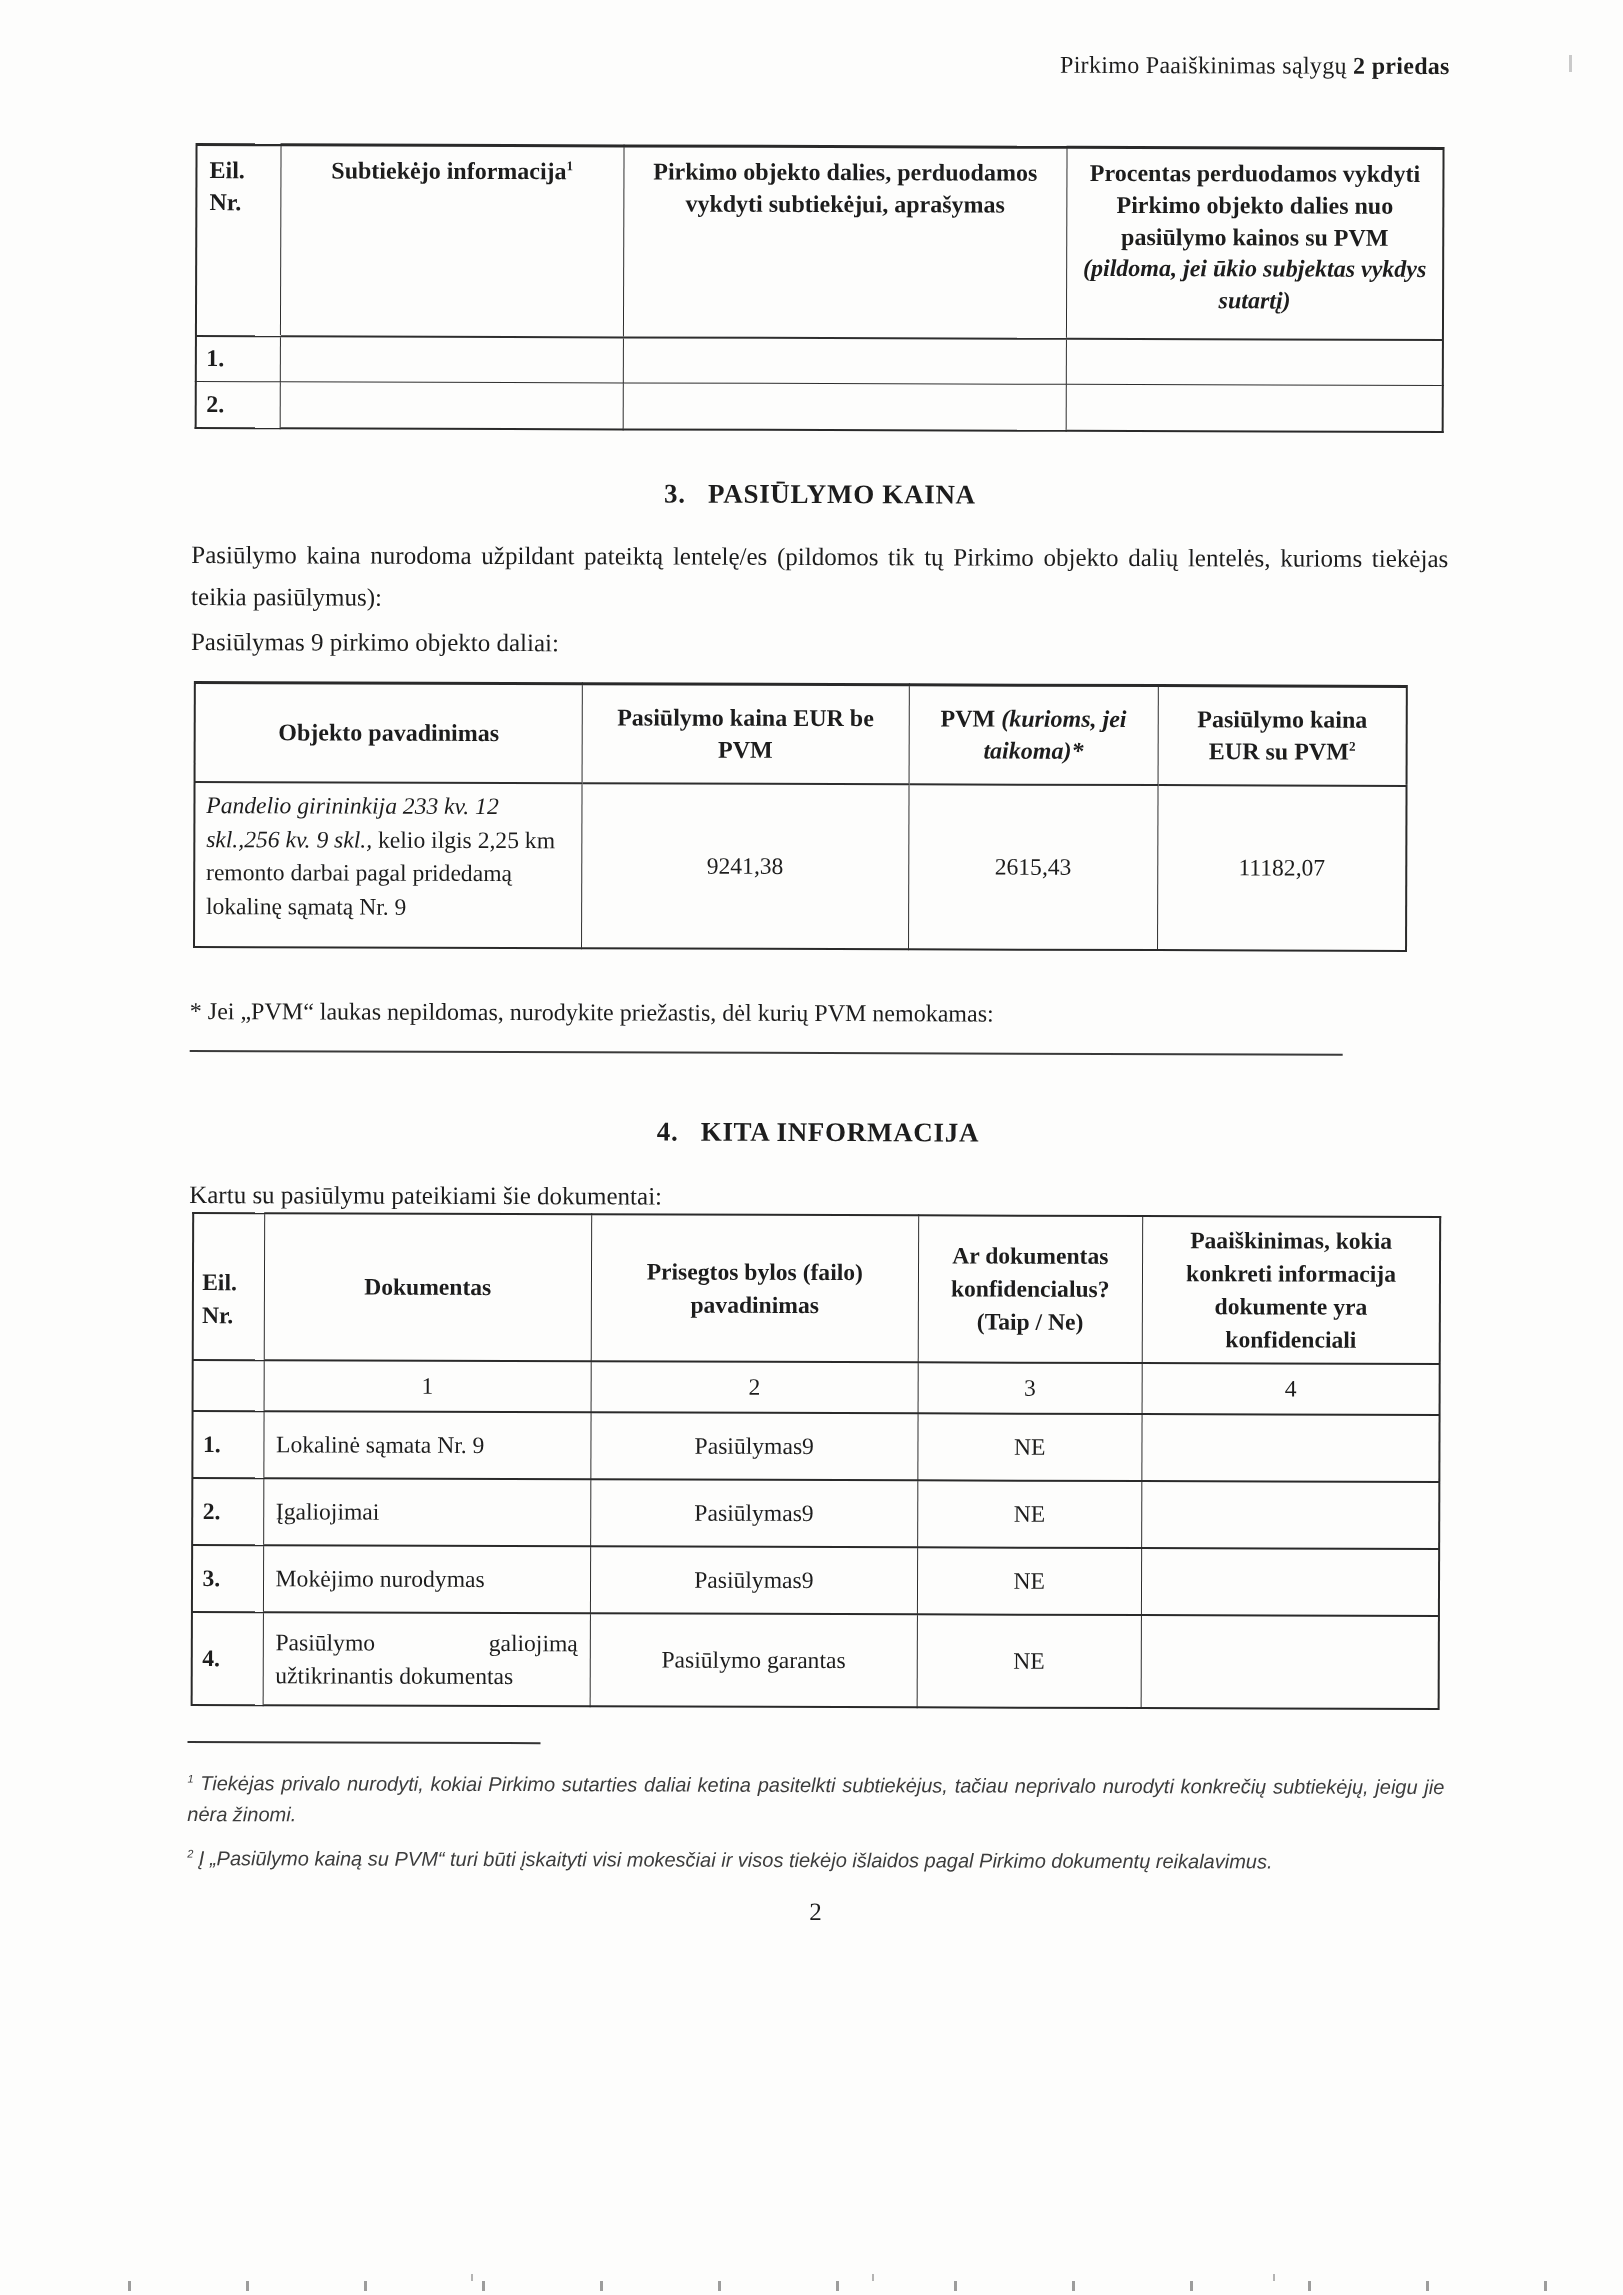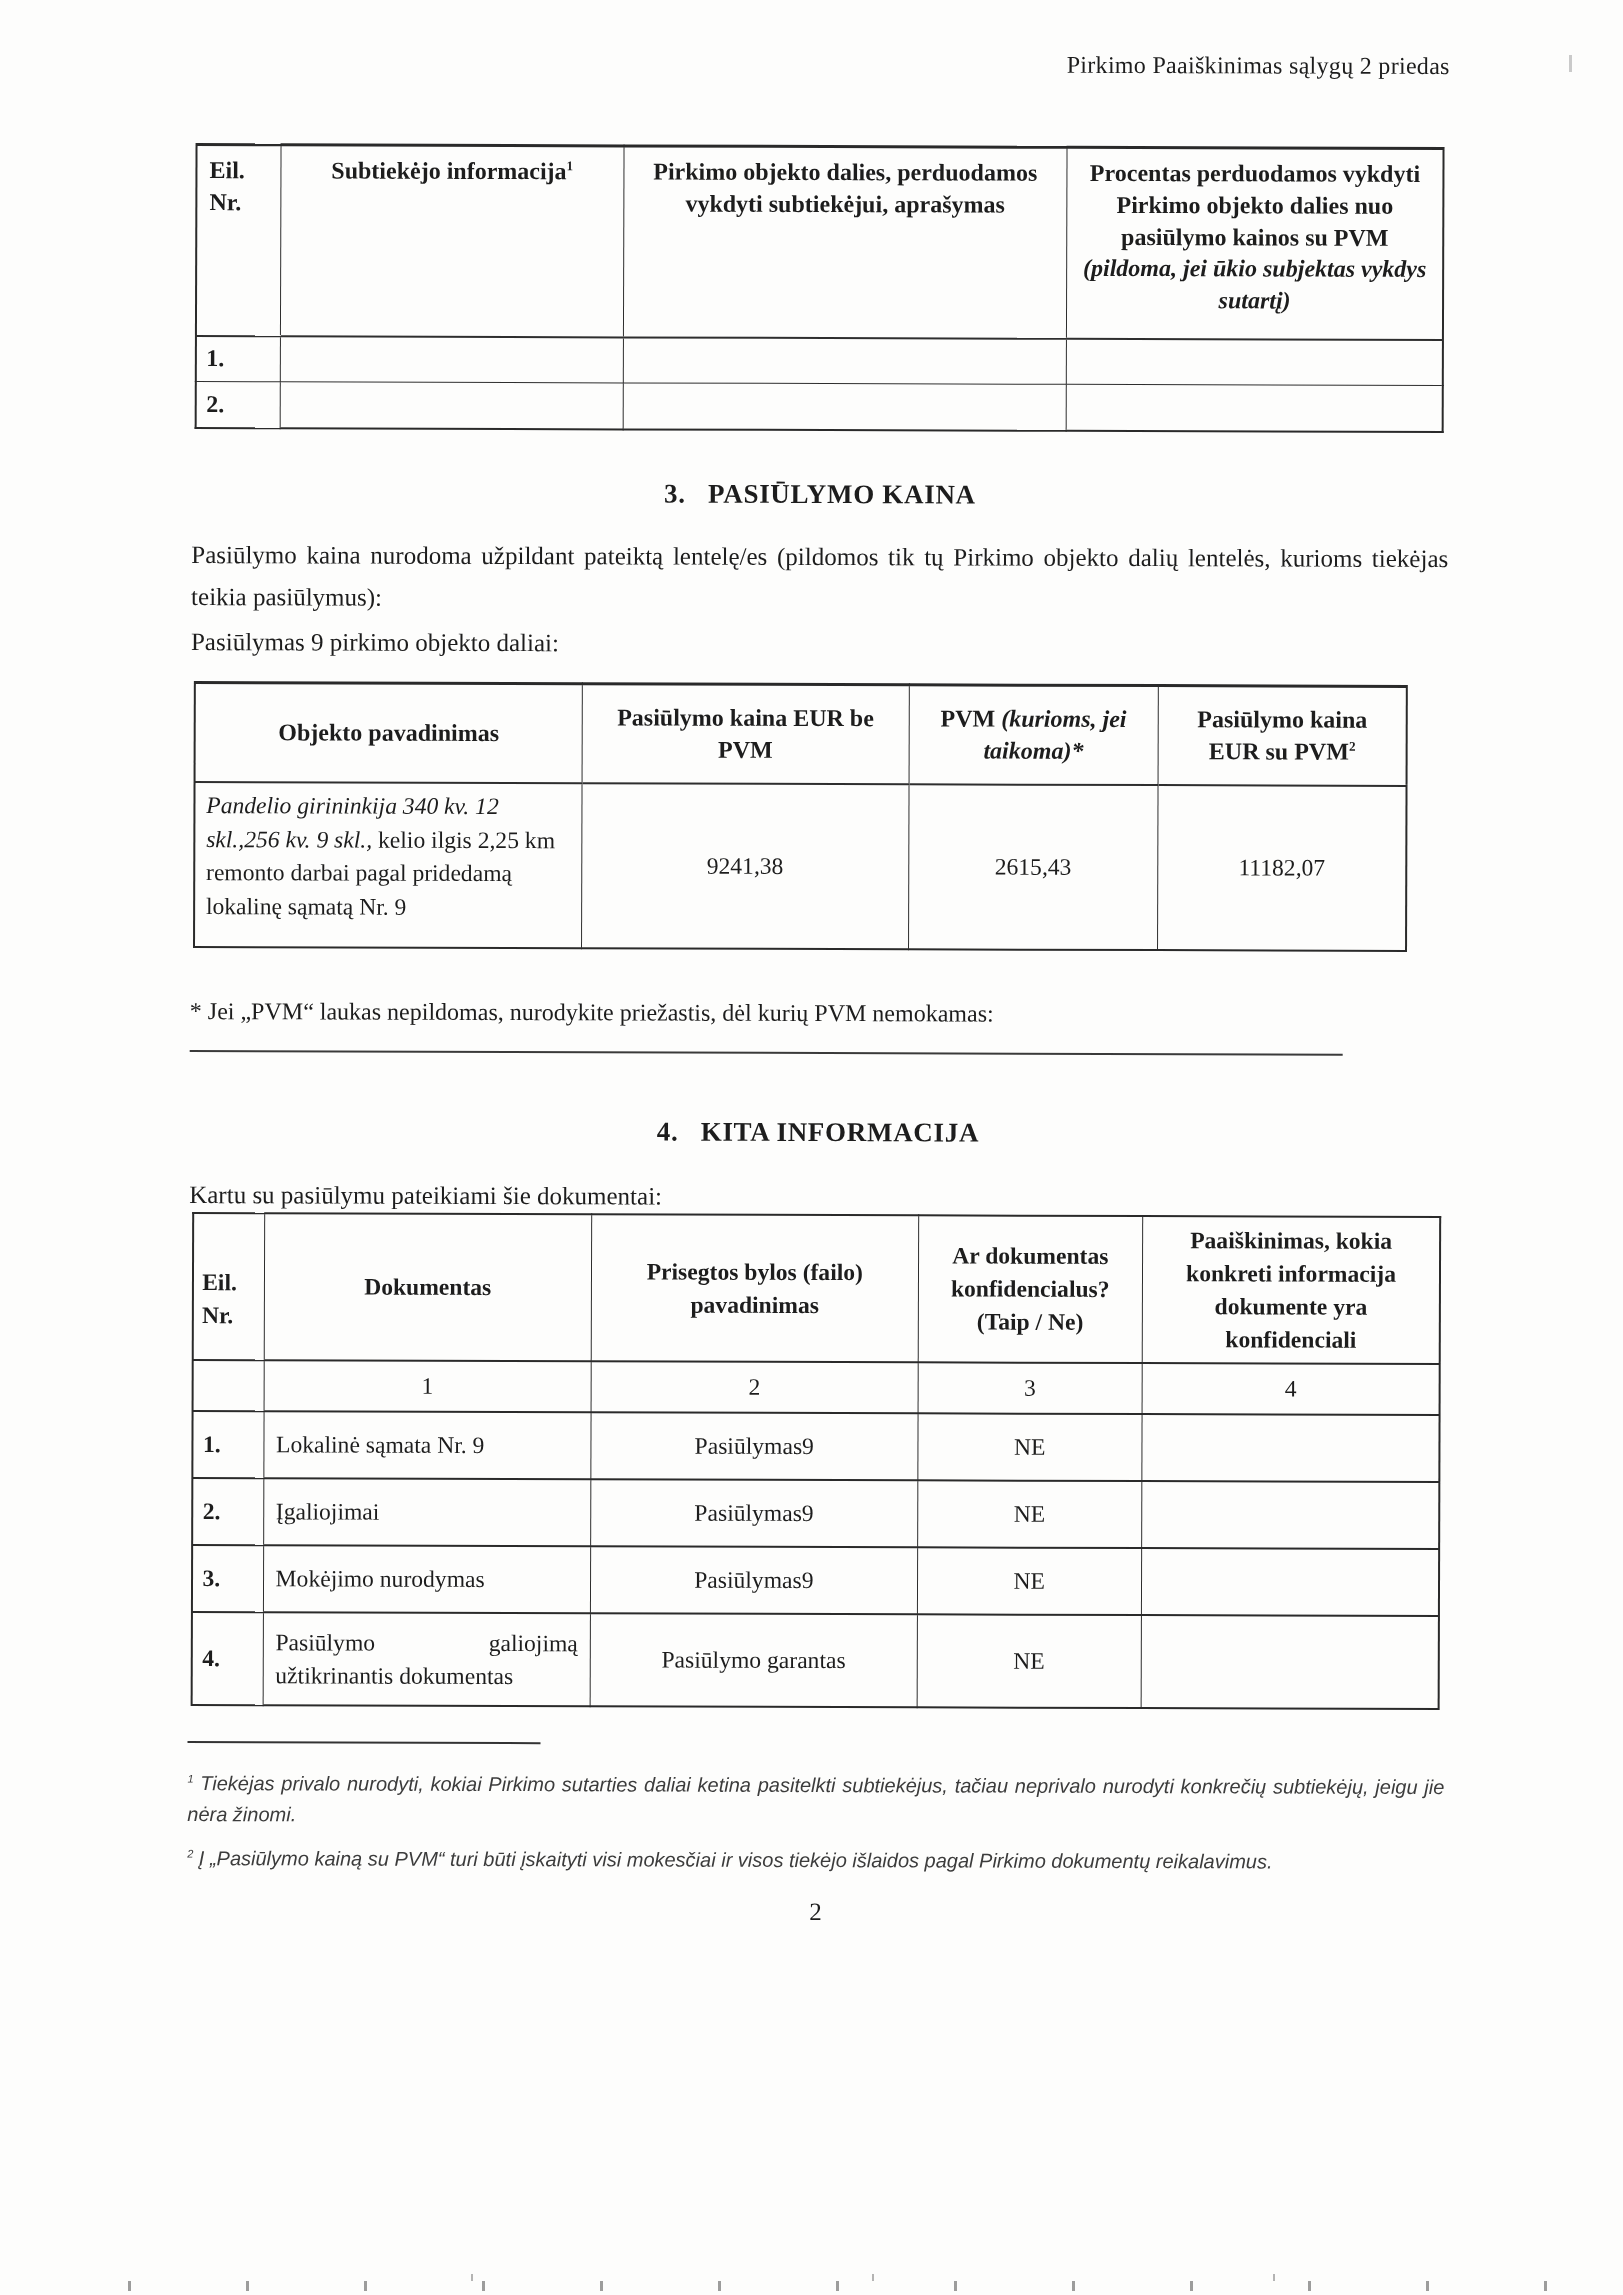--- a/index.html
+++ b/index.html
@@ -15,21 +15,21 @@
     position:absolute;top:0;left:0;right:0;
     padding:51px 173px 0 193px;
     transform:rotate(0.18deg);
     transform-origin:50% 0;
   }
   .doc-header{
     text-align:right;
     font-size:24px;
     letter-spacing:0.3px;
   }
-  .doc-header .tail{font-weight:normal;}
+  .doc-header .tail{font-weight:bold;}
   table{border-collapse:collapse;table-layout:fixed;}
   th,td{border:1.3px solid #2e2e2e;}
   .t{margin-left:3.3px;}
   .t1{margin-top:67px;width:1247px;border:2px solid #2a2a2a;border-top-width:3.3px;}
   .t1 tr.head th{
     border-bottom-width:2px;
     vertical-align:top;
     font-size:24px;line-height:1.32;
     padding:9.2px 11.8px 6.5px 11.8px;
     text-align:center;font-weight:bold;
@@ -169,21 +169,21 @@
         <col style="width:249px">
       </colgroup>
     <tbody>
         <tr class="head">
       <th>Objekto pavadinimas</th>
       <th>Pasiūlymo kaina EUR be PVM</th>
       <th><span>PVM </span><span class="ital">(kurioms, jei taikoma)*</span></th>
       <th><span>Pasiūlymo kaina EUR su PVM</span><sup>2</sup></th>
     </tr>
     <tr class="body">
-      <td class="obj"><span class="ital">Pandelio girininkija 340 kv. 12 skl.,256 kv. 9 skl.,</span><span> kelio ilgis 2,25 km remonto darbai pagal pridedamą lokalinę sąmatą Nr. 9</span></td>
+      <td class="obj"><span class="ital">Pandelio girininkija 233 kv. 12 skl.,256 kv. 9 skl.,</span><span> kelio ilgis 2,25 km remonto darbai pagal pridedamą lokalinę sąmatą Nr. 9</span></td>
       <td class="num">9241,38</td>
       <td class="num">2615,43</td>
       <td class="num">11182,07</td>
     </tr>
   </tbody>
     </table>
 
   <p class="vat-note">* Jei „PVM“ laukas nepildomas, nurodykite priežastis, dėl kurių PVM nemokamas:</p>
   <div class="fill-line"></div>
 

